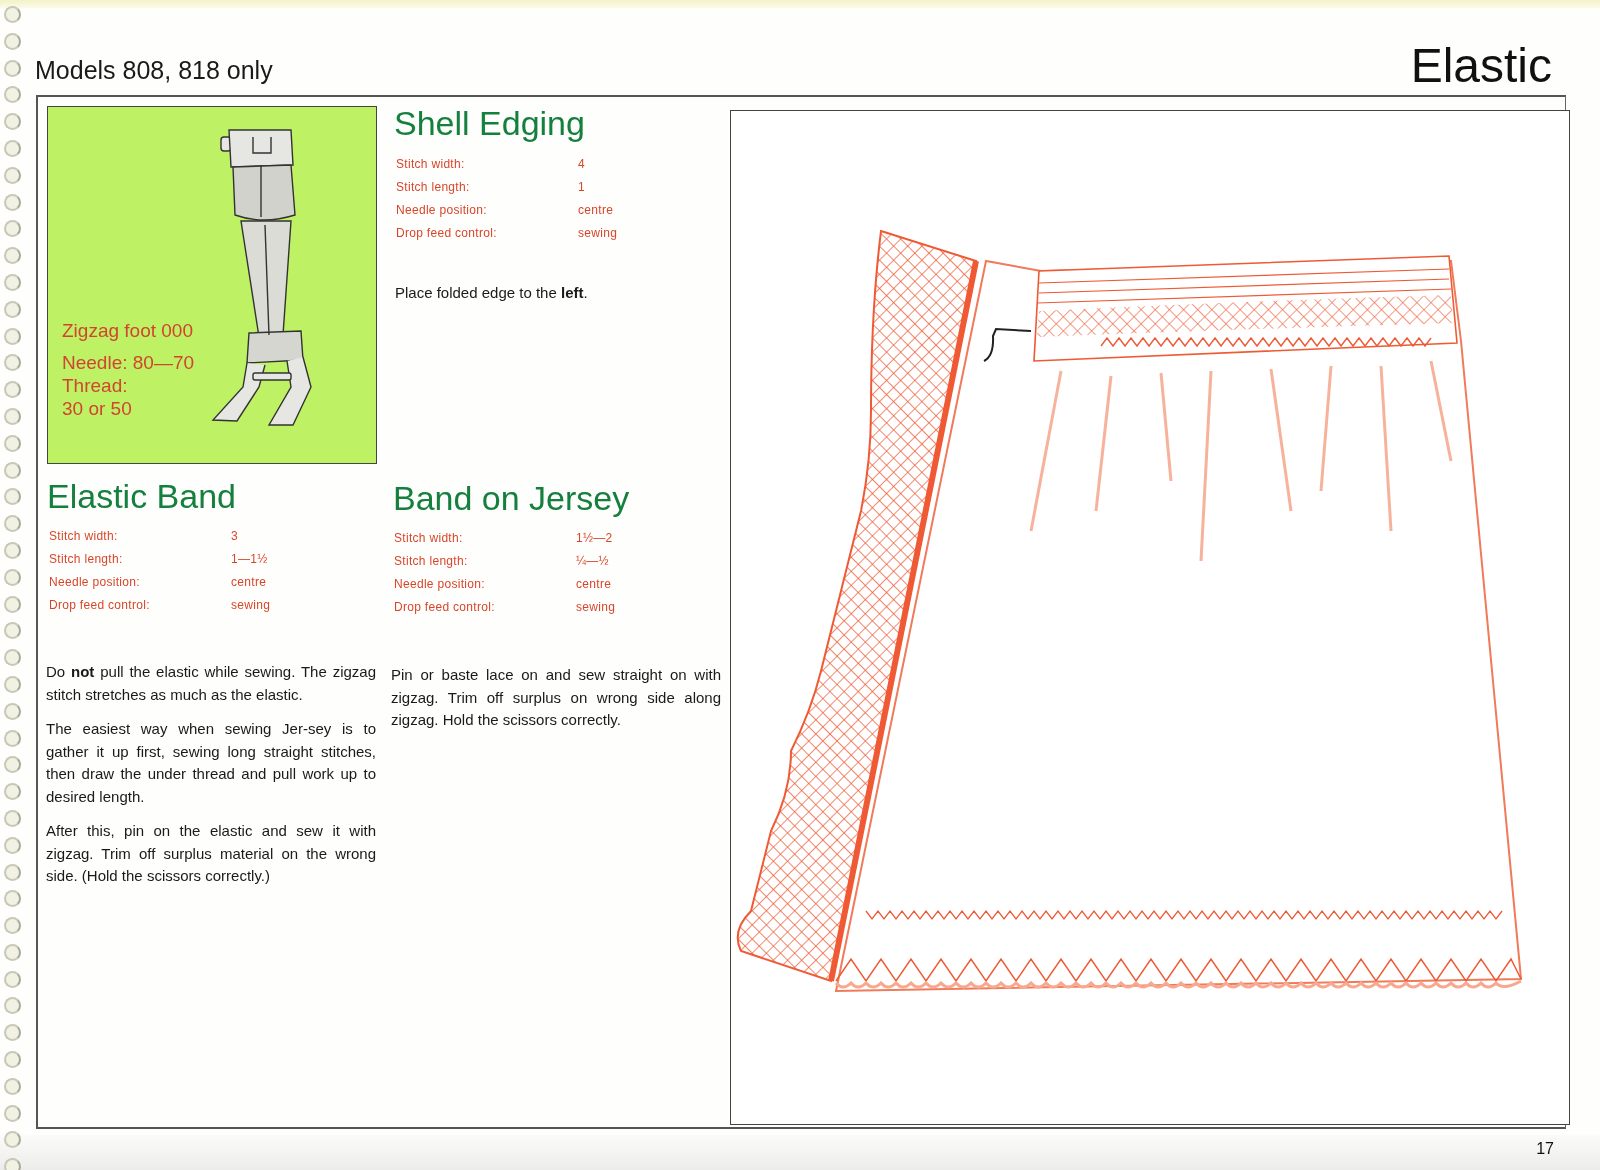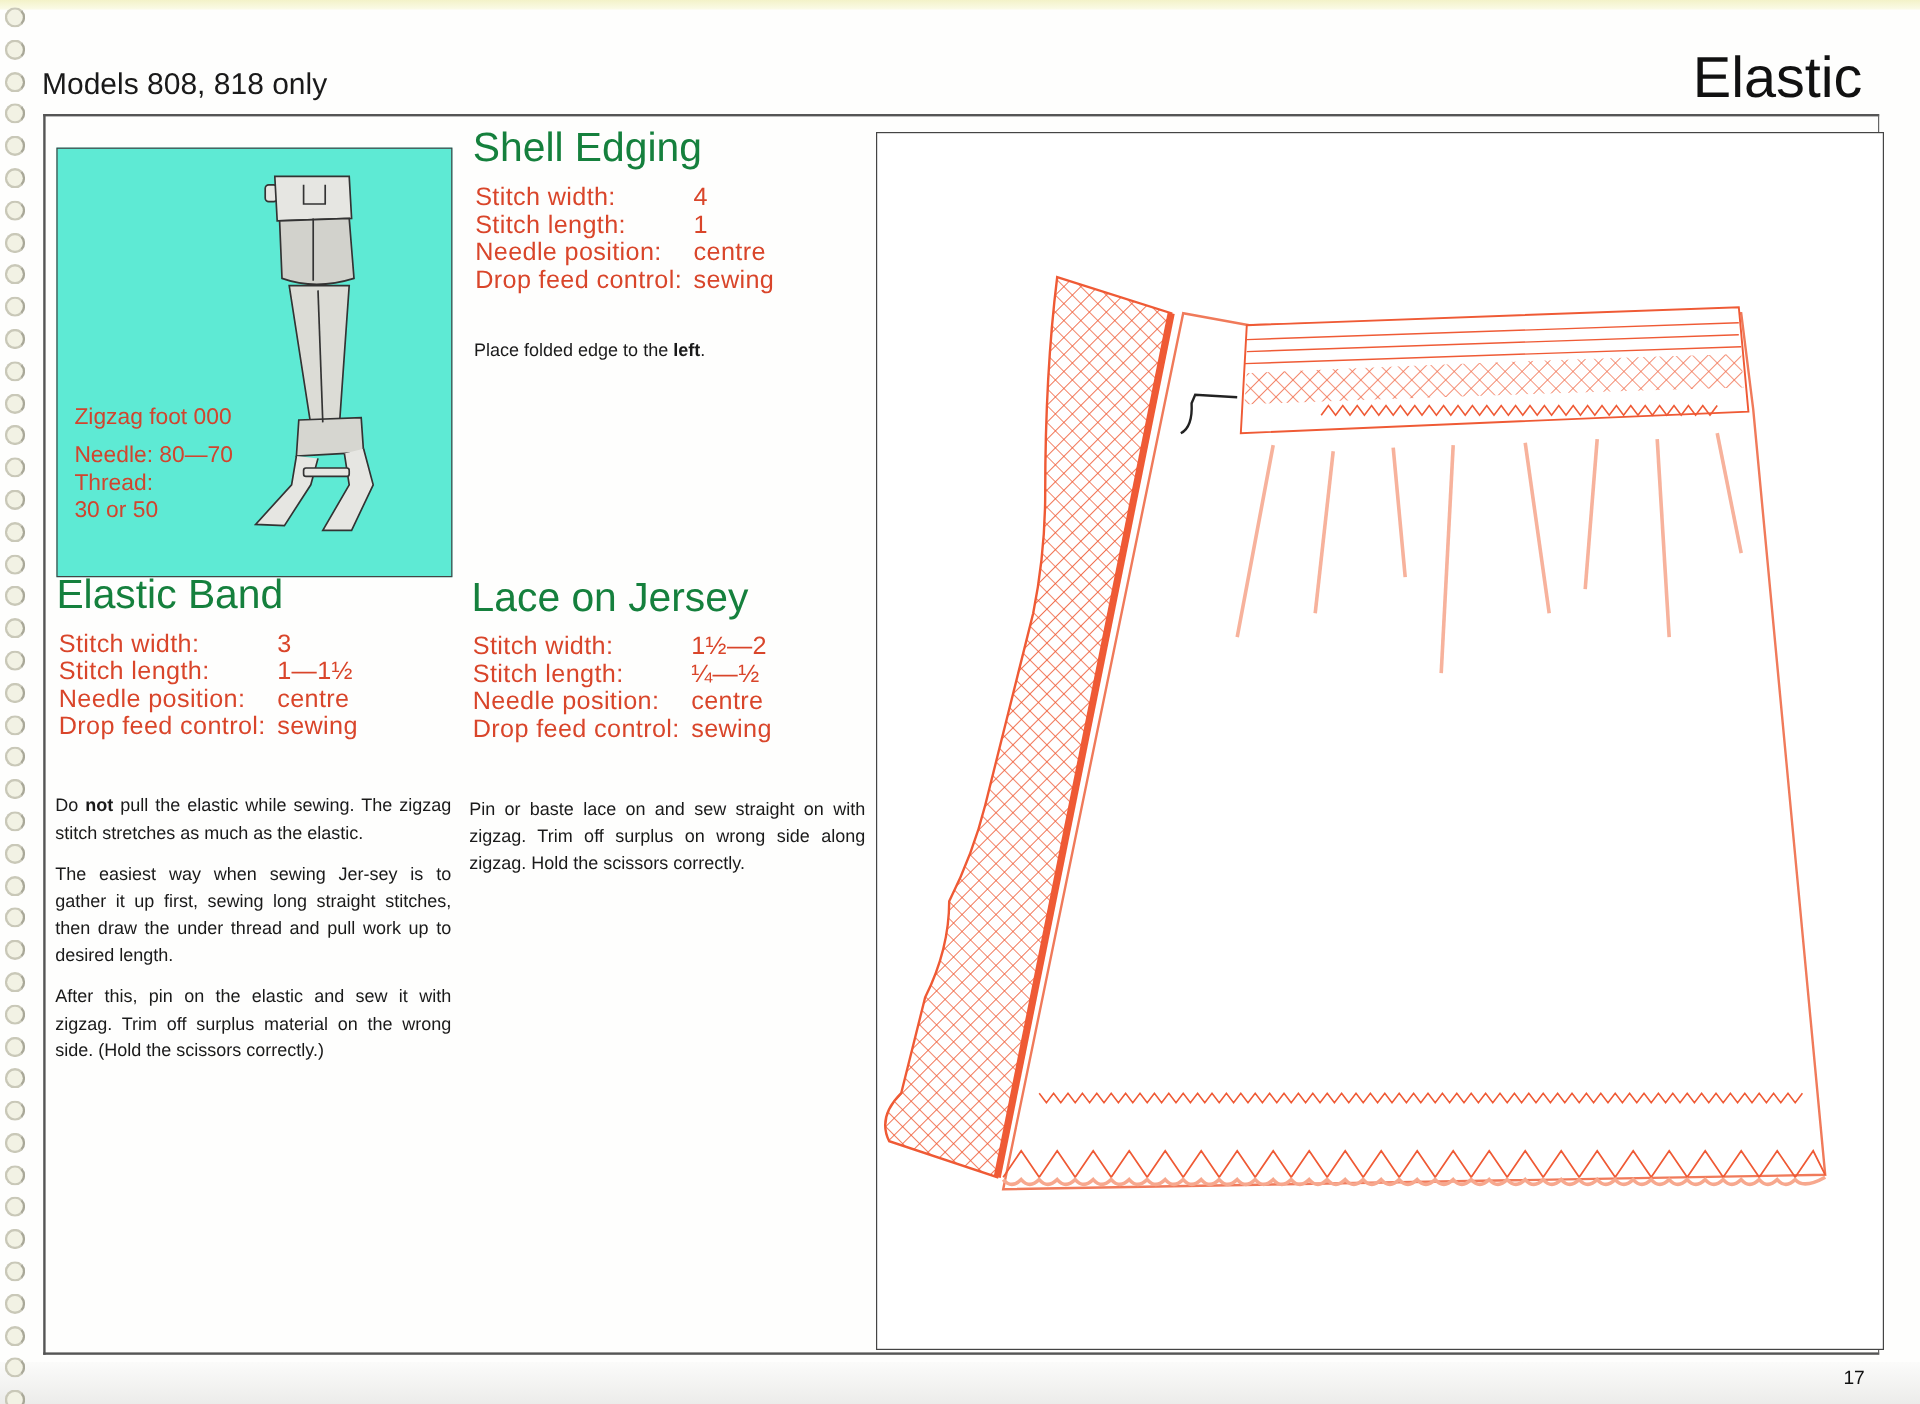--- a/index.html
+++ b/index.html
@@ -13,25 +13,25 @@
     background:linear-gradient(#f3f2c8,#fbfbe8); }
   .bottomband { position:absolute; left:0; top:1135px; width:1600px; height:35px;
     background:linear-gradient(#fbfbfa,#ececea); }
   .spiral { position:absolute; left:4px; top:6px; width:22px; }
   .ring { width:13px; height:13px; border-radius:50%; border:2px solid #c9c8b8;
     border-right-color:#a9a898; background:#f2f2e4; margin-bottom:9.8px; }
   .models { position:absolute; left:35px; top:56px; font-size:25px; color:#1a1a1a; }
   .title { position:absolute; right:48px; top:38px; font-size:48px; color:#111; }
   .outer { position:absolute; left:36px; top:95px; width:1530px; height:1034px;
     border:2px solid #555; border-right:1.5px solid #666; box-sizing:border-box; }
-  .footbox { position:absolute; left:47px; top:123px; width:330px; height:358px;
-    border:1.5px solid #444; box-sizing:border-box; background:#5eead4; }
+  .footbox { position:absolute; left:47px; top:106px; width:330px; height:358px;
+    border:1.5px solid #444; box-sizing:border-box; background:#bef264; }
   .foot-label { position:absolute; color:#d0452f; font-size:19px; line-height:23px; }
   .h2 { position:absolute; font-size:34px; color:#15803d; }
-  .spec { position:absolute; color:#d9452a; font-size:21px; line-height:23px; letter-spacing:0.3px; }
+  .spec { position:absolute; color:#d9452a; font-size:12px; line-height:23px; letter-spacing:0.3px; }
   .spec .row { display:flex; }
   .spec .k { width:182px; }
   .body-text { position:absolute; font-size:15px; line-height:22.5px; color:#1a1a1a;
     text-align:justify; }
   .body-text p { margin:0 0 12px 0; }
   .illus { position:absolute; left:730px; top:110px; width:840px; height:1015px;
     border:1.5px solid #444; box-sizing:border-box; background:#fff; }
   .pagenum { position:absolute; right:46px; top:1140px; font-size:16px; color:#111; }
 </style>
 </head>
@@ -155,21 +155,21 @@
       <span class="k">Drop feed control:</span>
       <span>sewing</span>
     </div>
 </div>
 <div class="body-text" style="left:46px;top:661px;width:330px">
   <p><span>Do </span><b>not</b><span> pull the elastic while sewing. The zigzag stitch stretches as much as the elastic.</span></p>
   <p>The easiest way when sewing Jer-sey is to gather it up first, sewing long straight stitches, then draw the under thread and pull work up to desired length.</p>
   <p>After this, pin on the elastic and sew it with zigzag. Trim off surplus material on the wrong side. (Hold the scissors correctly.)</p>
 </div>
 
-<div class="h2" style="left:393px;top:479px">Lace on Jersey</div>
+<div class="h2" style="left:393px;top:479px">Band on Jersey</div>
 <div class="spec" style="left:394px;top:527px">
   <div class="row">
       <span class="k">Stitch width:</span>
       <span>1½—2</span>
     </div>
   <div class="row">
       <span class="k">Stitch length:</span>
       <span>¼—½</span>
     </div>
   <div class="row">

